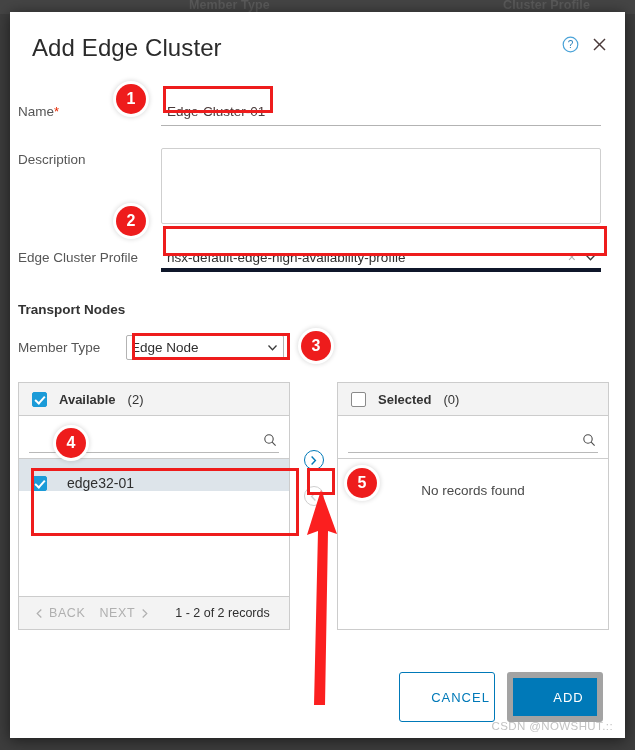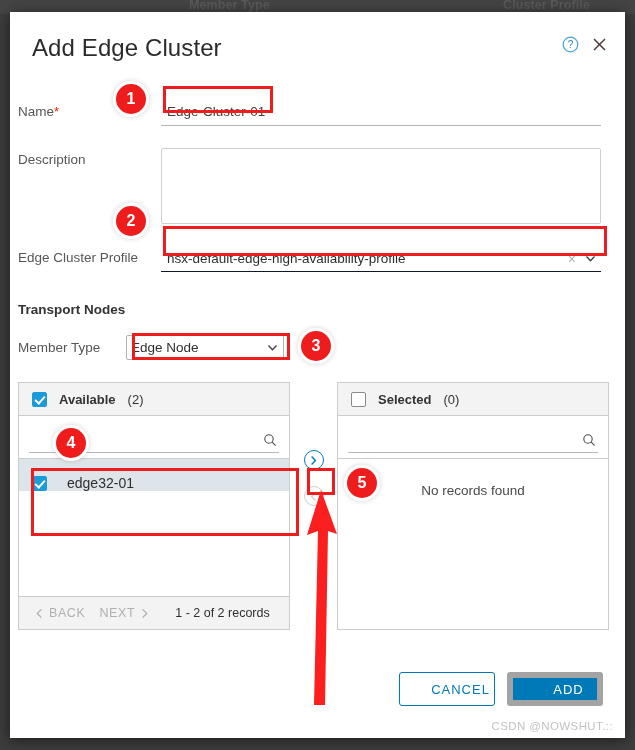--- a/index.html
+++ b/index.html
@@ -105,21 +105,21 @@
     padding: 6px 8px;
     color: #4a4a4a;
   }
 
   
   #row-profile { margin-top: 22px; }
   #profile-select-wrap {
     position: relative;
     width: 440px; height: 26px;
     border: none;
-    border-bottom: 1px solid #0f172a;
+    border-bottom: 4px solid #0f172a;
     display: flex; align-items: center;
   }
   #profile-value {
     font-size: 13.5px;
     color: #2f2f2f;
     padding-left: 6px;
     flex: 1;
   }
   .sel-clear {
     color: #aeaeae; font-size: 14px; padding: 0 8px; cursor: pointer;
@@ -267,21 +267,21 @@
   
   #modal-footer {
     position: absolute;
     left: 0; right: 0; bottom: 0;
     height: 88px;
     padding: 22px 22px 0 0;
     display: flex; justify-content: flex-end; align-items: flex-start;
     gap: 12px;
   }
   .btn {
-    height: 34px;
+    height: 50px;
     min-width: 96px;
     font-size: 13px;
     letter-spacing: 1px;
     border-radius: 3px;
     display: flex; align-items: center; justify-content: center;
     cursor: pointer;
     font-family: inherit;
     padding-left: 27px;
   }
   #btn-cancel { background: #fff; color: #0079b8; border: 1px solid #0079b8; }

